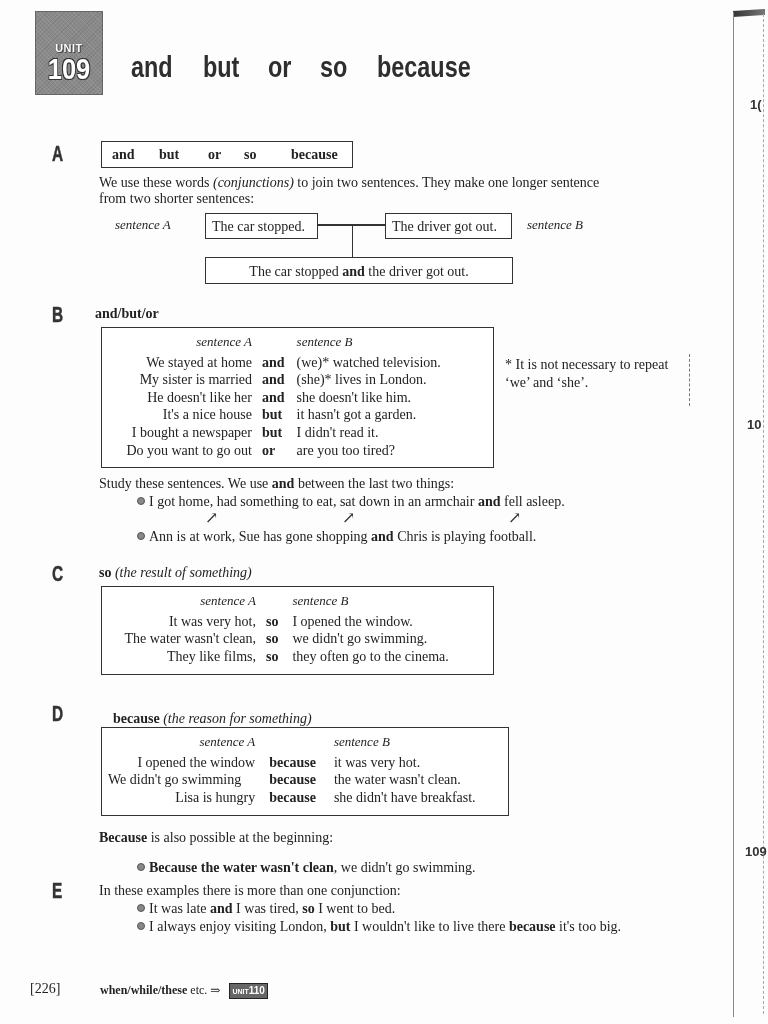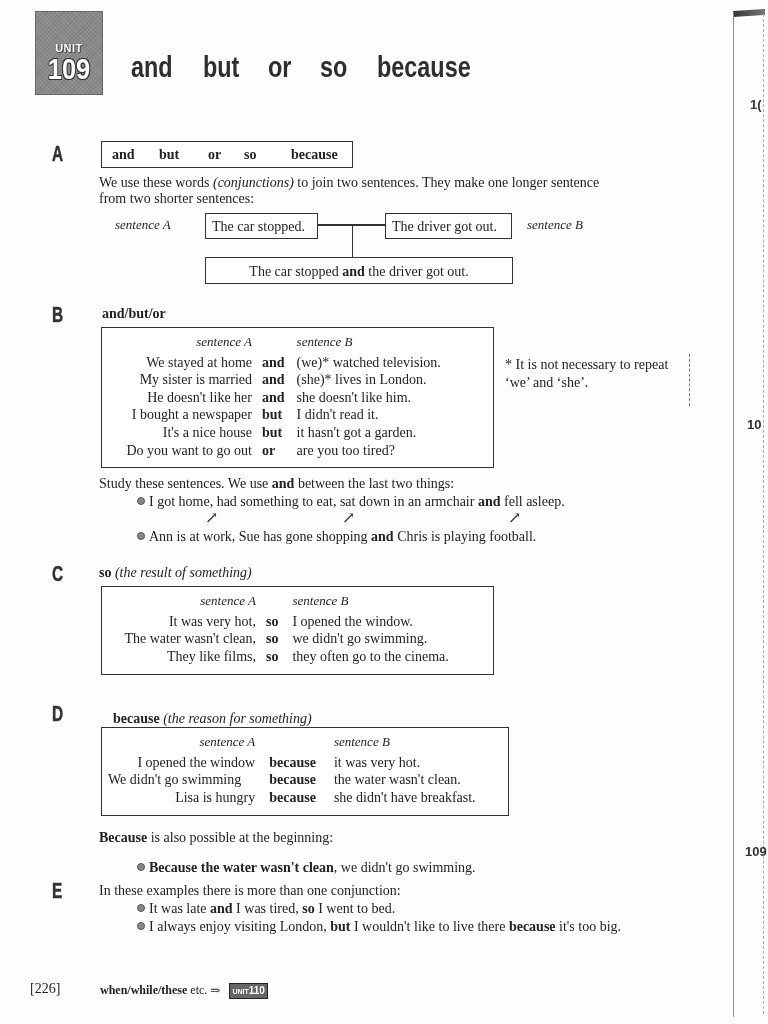--- a/index.html
+++ b/index.html
@@ -104,21 +104,21 @@
 <div class="abs" style="left:352px; top:225px; width:1px; height:32px; background:#333;"></div>
 <div class="box" style="left:385px; top:213px; width:127px; height:26px; padding:3px 6px;">
   <span class="txt">The driver got out.</span>
 </div>
 <div class="abs sent-label" style="left:527px; top:217px;">sentence B</div>
 <div class="box" style="left:205px; top:257px; width:308px; height:27px; padding:4px 0; text-align:center;">
   <span class="txt">The car stopped </span><span class="txt bold">and</span><span class="txt"> the driver got out.</span>
 </div>
 
 <div class="section-letter" style="top:302px;">B</div>
-<div class="abs txt bold" style="left:102px; top:305px;">and/but/or</div>
+<div class="abs txt bold" style="left:95px; top:305px;">and/but/or</div>
 <div class="box" style="left:101px; top:327px; width:393px; height:141px; padding:5px 0 0 12px;">
   <table class="ex">
     <tbody>
         <tr class="hdr">
           <td class="a" style="width:148px;">sentence A</td>
           <td class="c"></td>
           <td class="b">sentence B</td>
         </tr>
     <tr>
           <td class="a">We stayed at home</td>
@@ -129,28 +129,28 @@
           <td class="a">My sister is married</td>
           <td class="c">and</td>
           <td class="b">(she)* lives in London.</td>
         </tr>
     <tr>
           <td class="a">He doesn't like her</td>
           <td class="c">and</td>
           <td class="b">she doesn't like him.</td>
         </tr>
     <tr>
+          <td class="a">It's a nice house</td>
+          <td class="c">but</td>
+          <td class="b">it hasn't got a garden.</td>
+        </tr>
+    <tr>
           <td class="a">I bought a newspaper</td>
           <td class="c">but</td>
           <td class="b">I didn't read it.</td>
-        </tr>
-    <tr>
-          <td class="a">It's a nice house</td>
-          <td class="c">but</td>
-          <td class="b">it hasn't got a garden.</td>
         </tr>
     <tr>
           <td class="a">Do you want to go out</td>
           <td class="c">or</td>
           <td class="b">are you too tired?</td>
         </tr>
   </tbody>
     </table>
 </div>
 <div class="abs txt" style="left:505px; top:356px;">* It is not necessary to repeat</div>

